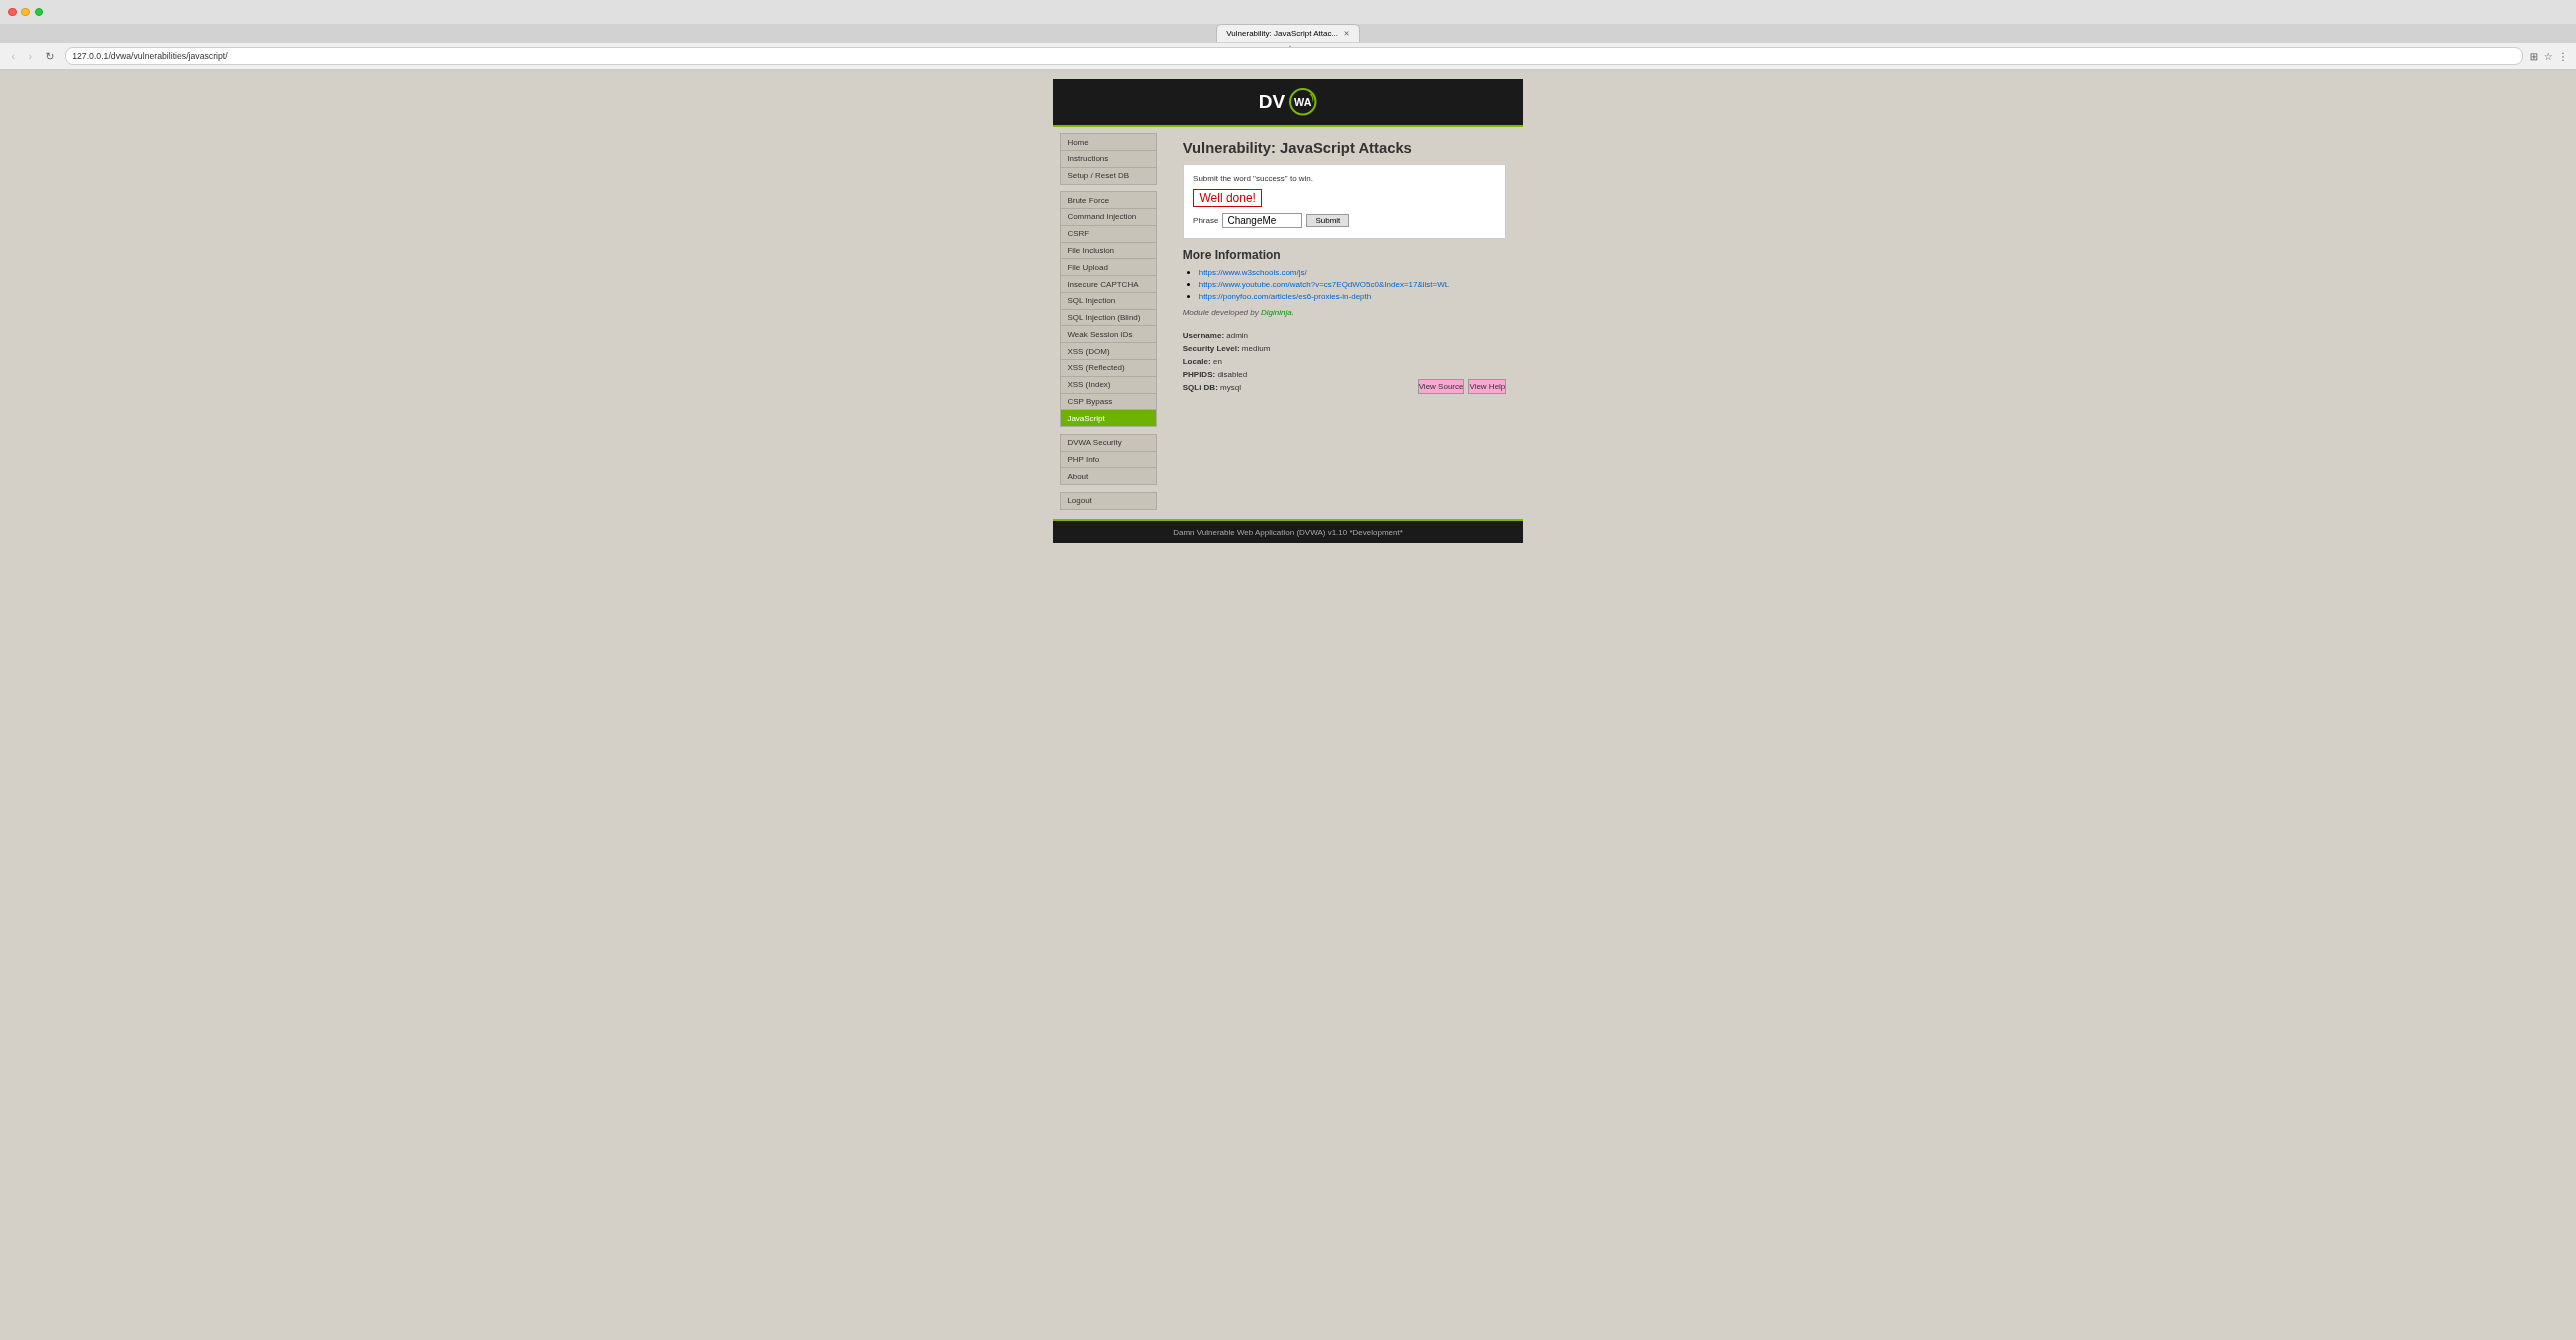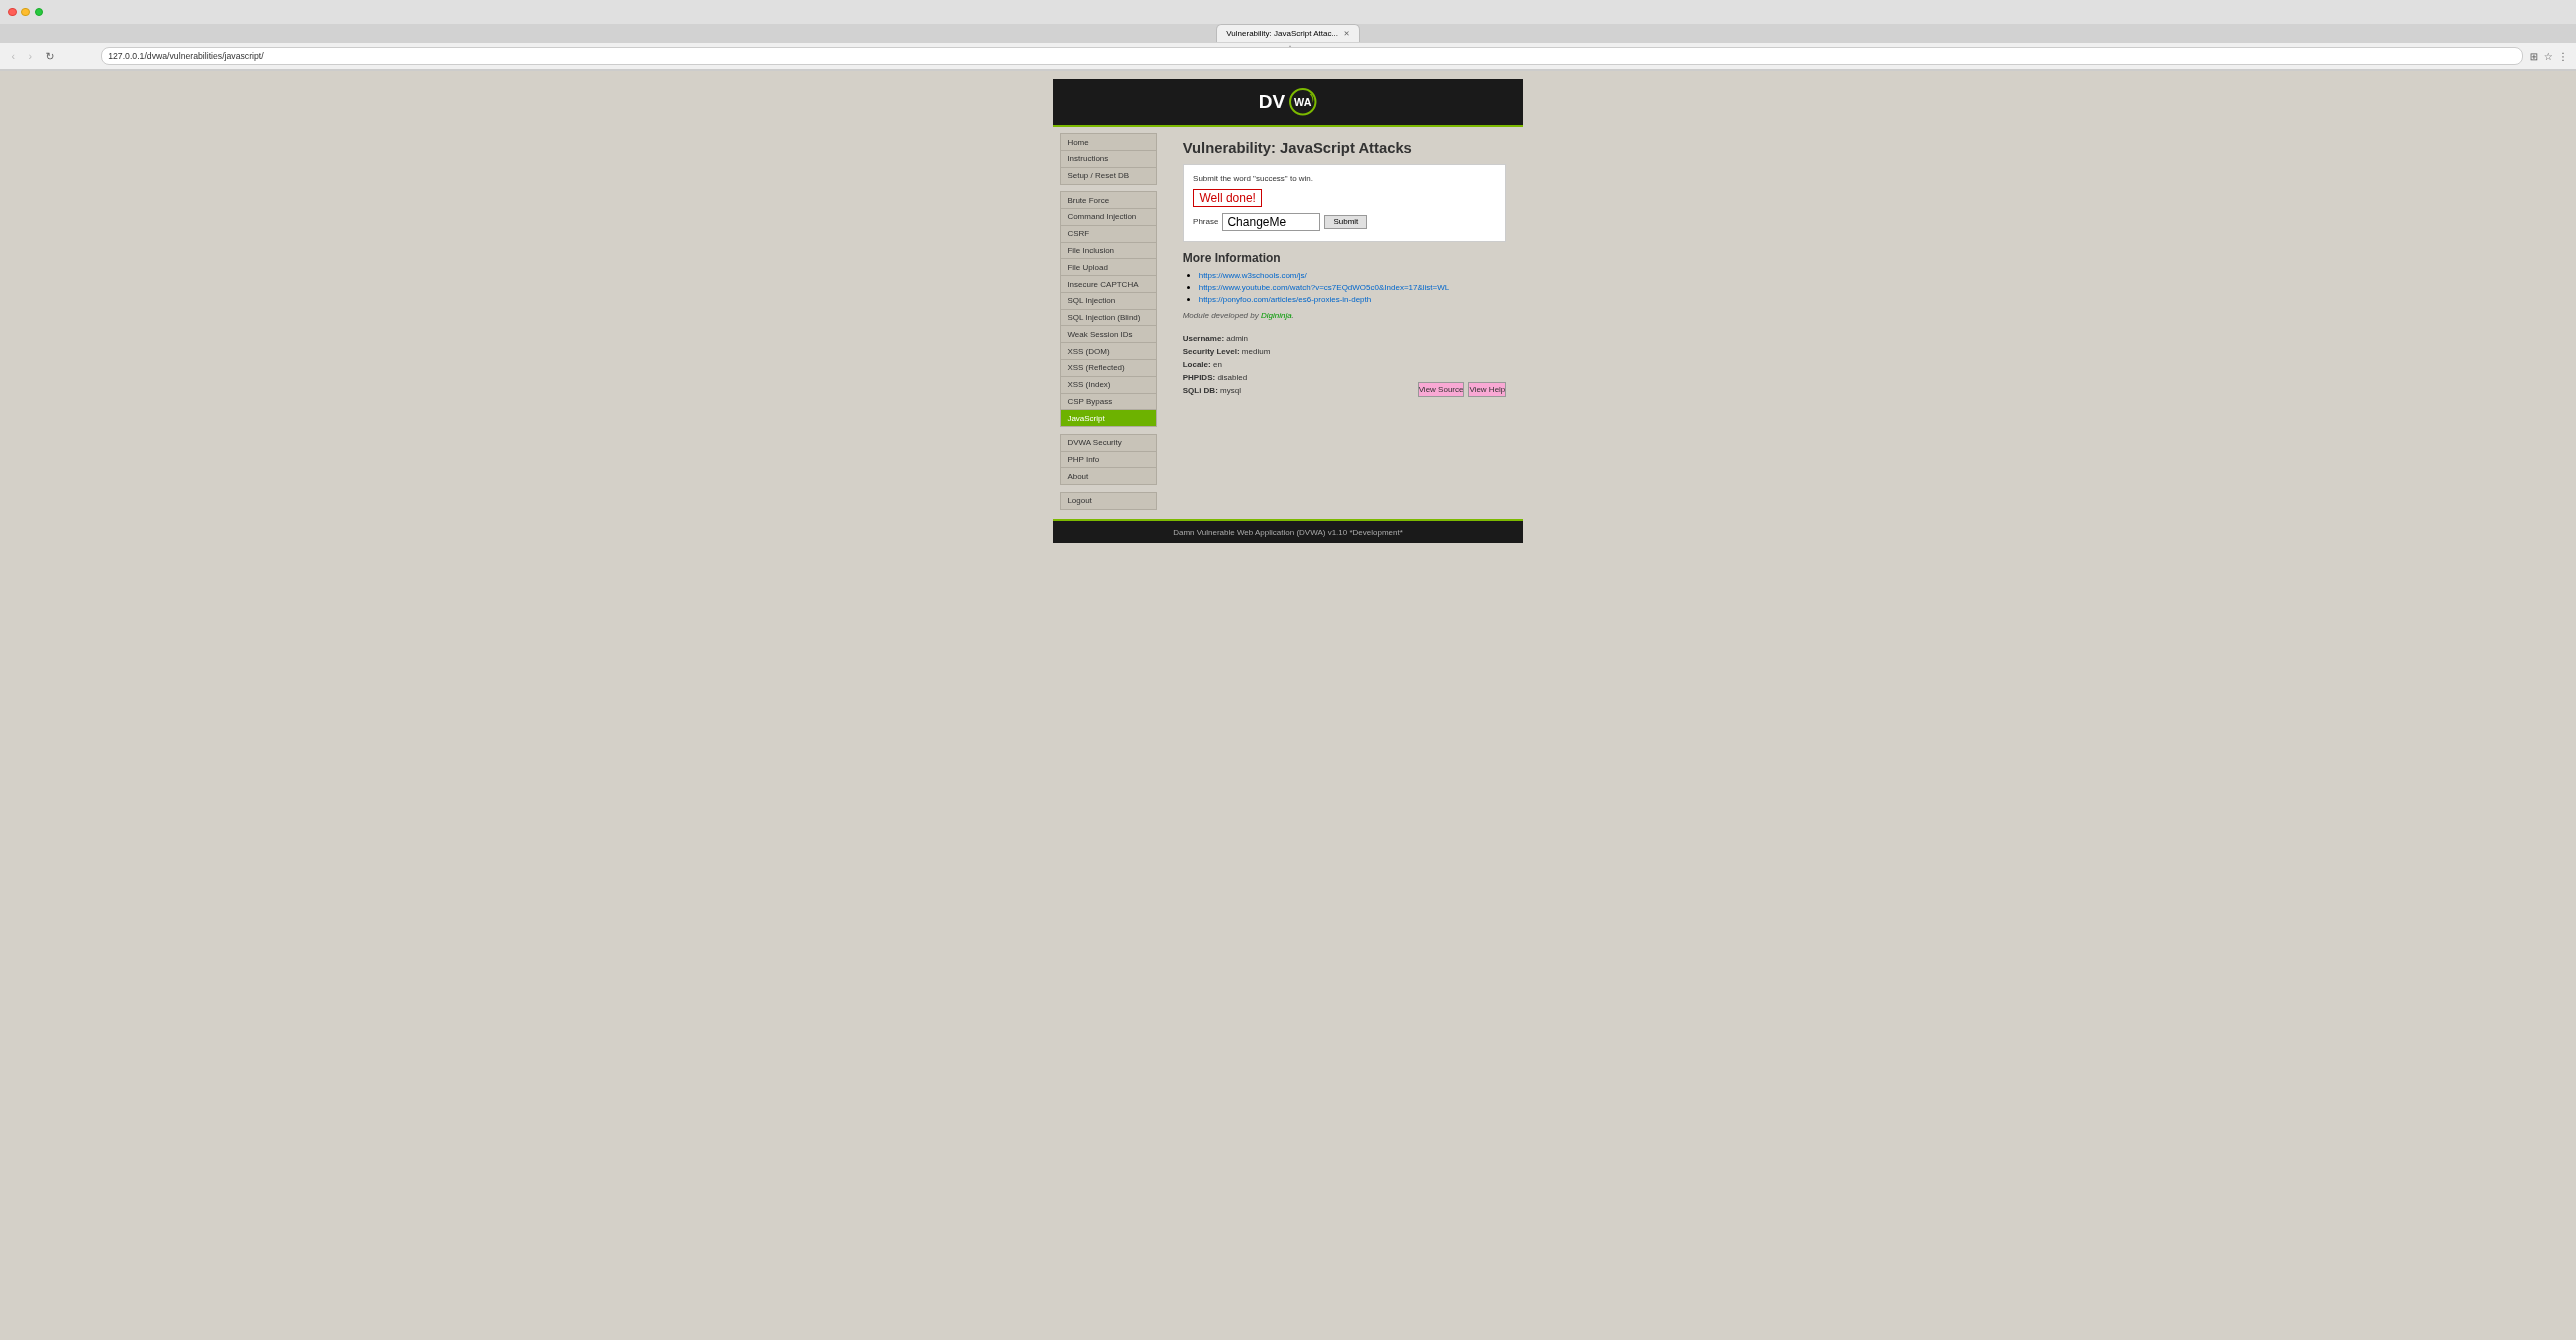--- a/index.html
+++ b/index.html
@@ -89,21 +89,20 @@
     }
     .nav-btn:disabled { color: #bbb; cursor: default; }
     .address-input {
       flex: 1;
       padding: 2.7px 6.7px;
       border-radius: 8px;
       border: 0.7px solid #ccc;
       background: white;
       font-size: 8.7px;
       color: #333;
-      margin-left: 36px;
     }
     .browser-actions {
       display: flex;
       align-items: center;
       gap: 5.4px;
       margin-left: auto;
     }
     .browser-action-btn {
       background: none;
       border: none;
@@ -218,22 +217,22 @@
       align-items: center;
       gap: 4px;
     }
     .form-label {
       font-size: 8px;
       color: #333;
     }
     .form-input {
       padding: 1.3px 4px;
       border: 0.7px solid #999;
-      font-size: 12px;
-      width: 98px;
+      font-size: 10px;
+      width: 80px;
     }
     .submit-btn {
       padding: 1.3px 8px;
       background: #e0e0e0;
       border: 0.7px solid #999;
       font-size: 8px;
       cursor: pointer;
     }
 
     

